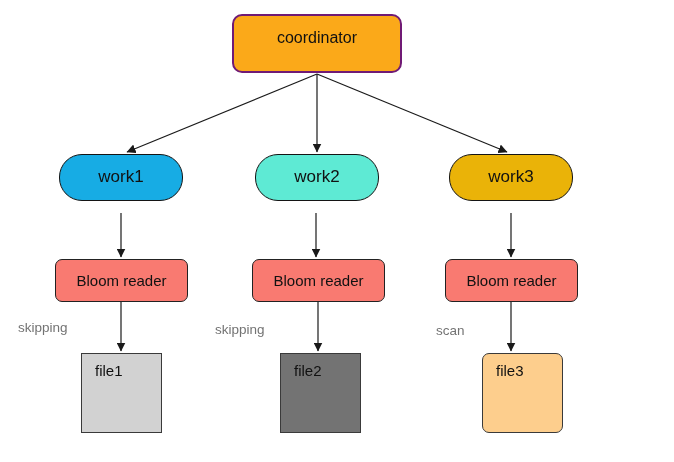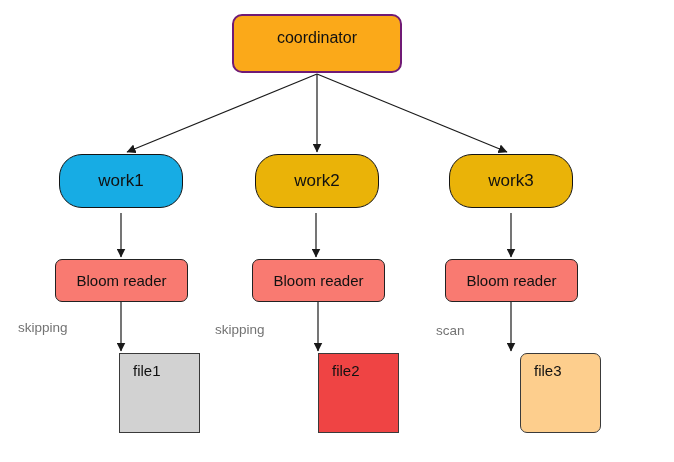--- a/index.html
+++ b/index.html
@@ -28,21 +28,21 @@
   }
   .node-coordinator {
     left: 232px; top: 14px; width: 170px; height: 59px;
     background: #FBA919;
     border: 2px solid #701a75;
     border-radius: 10px;
     font-size: 16px;
     padding-bottom: 11px;
   }
   .node-work {
-    top: 154px; width: 124px; height: 54px;
+    top: 154px; width: 124px; height: 47px;
     background: #17ACE4;
     border: 1.5px solid #141414;
     border-radius: 23px;
     font-size: 17px;
     padding-bottom: 2px;
   }
   .node-work1 { left: 59px; }
   .node-work2 { left: 255px; }
   .node-work3 { left: 449px; }
   .node-bloom {
@@ -54,21 +54,20 @@
   }
   .node-bloom1 { left: 55px; }
   .node-bloom2 { left: 252px; }
   .node-bloom3 { left: 445px; }
   .node-file {
     top: 353px; width: 81px; height: 80px;
     border: 1px solid #3a3a3a;
     font-size: 15px;
     display: block;
     padding: 9px 0 0 13px;
-    margin-left: 38px;
   }
   .node-file1 { left: 81px;  background: #D2D2D2; }
   .node-file2 { left: 280px; background: #D2D2D2; }
   .node-file3 { left: 482px; background: #FDCE8D; }
   .edge-label {
     position: absolute;
     font-size: 13.5px;
     color: #737373;
     line-height: 1;
   }
@@ -96,28 +95,28 @@
       <line x1="511" y1="213" x2="511" y2="257" marker-end="url(#arrowhead)"></line>
       <line x1="121" y1="302" x2="121" y2="351" marker-end="url(#arrowhead)"></line>
       <line x1="318" y1="302" x2="318" y2="351" marker-end="url(#arrowhead)"></line>
       <line x1="511" y1="302" x2="511" y2="351" marker-end="url(#arrowhead)"></line>
     </g>
   </svg>
 
   <div class="node node-coordinator" style="background-color: rgb(251, 169, 25);">coordinator</div>
 
   <div class="node node-work node-work1" style="background-color: rgb(23, 172, 228);">work1</div>
-  <div class="node node-work node-work2" style="background-color: #eab308;">work2</div>
+  <div class="node node-work node-work2" style="background-color: #5eead4;">work2</div>
   <div class="node node-work node-work3" style="background-color: #eab308;">work3</div>
 
   <div class="node node-bloom node-bloom1" style="background-color: rgb(249, 122, 113);">Bloom reader</div>
   <div class="node node-bloom node-bloom2" style="background-color: rgb(249, 122, 113);">Bloom reader</div>
   <div class="node node-bloom node-bloom3" style="background-color: rgb(249, 122, 113);">Bloom reader</div>
 
   <div class="node node-file node-file1" style="background-color: rgb(210, 210, 210);">file1</div>
-  <div class="node node-file node-file2" style="background-color: #ef4444;">file2</div>
+  <div class="node node-file node-file2" style="background-color: #737373;">file2</div>
   <div class="node node-file node-file3" style="background-color: rgb(253, 206, 141); border-radius: 7px;">file3</div>
 
   <div class="edge-label edge-label-1">skipping</div>
   <div class="edge-label edge-label-2">skipping</div>
   <div class="edge-label edge-label-3">scan</div>
 
 </div>
 
 </body></html>

